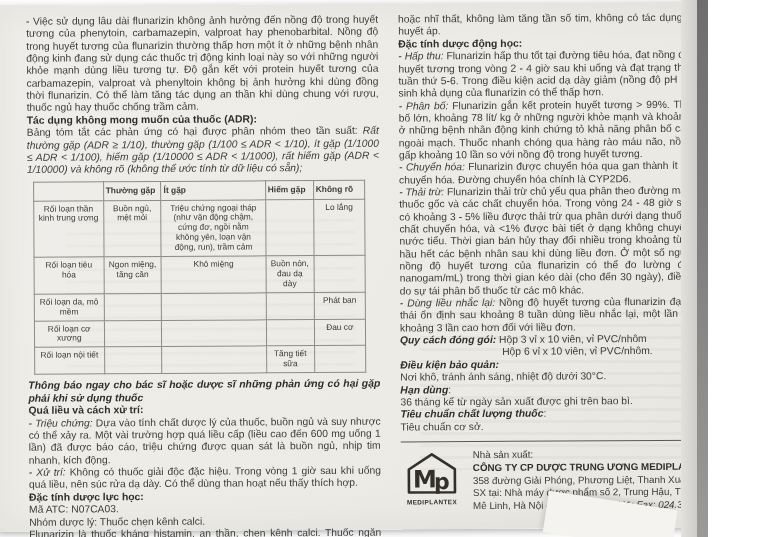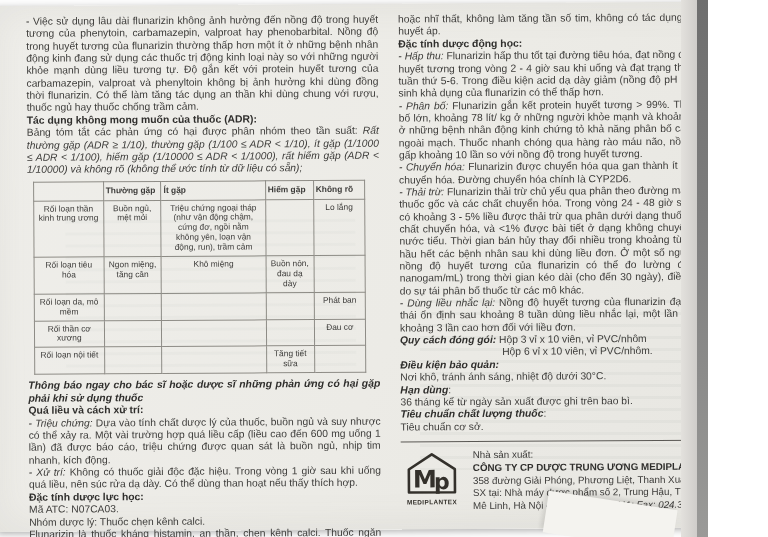--- a/index.html
+++ b/index.html
@@ -112,21 +112,21 @@
               <td></td>
             </tr>
             <tr>
               <td>Rối loạn da, mô mềm</td>
               <td></td>
               <td></td>
               <td></td>
               <td class="mid">Phát ban</td>
             </tr>
             <tr>
-              <td>Rối thần cơ xương</td>
+              <td>Rối loạn cơ xương</td>
               <td></td>
               <td></td>
               <td></td>
               <td class="mid">Đau cơ</td>
             </tr>
             <tr>
               <td>Rối loạn nội tiết</td>
               <td></td>
               <td></td>
               <td class="mid">Tăng tiết sữa</td>

